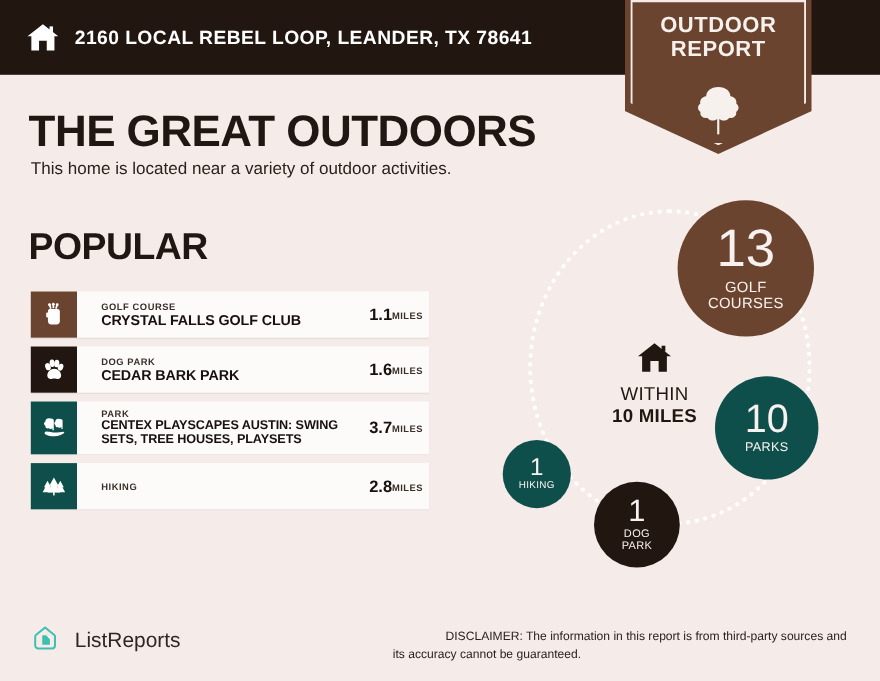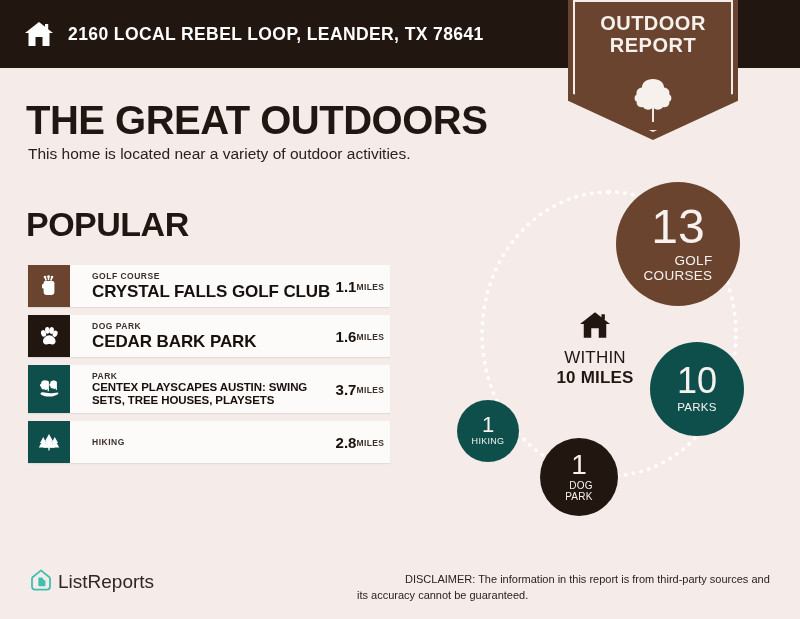--- a/index.html
+++ b/index.html
@@ -150,21 +150,21 @@
     margin-left: 12px;
   }
   .poi-cat {
     font-size: 8.5px;
     font-weight: bold;
     color: #3b3029;
     letter-spacing: 0.5px;
     line-height: 1.2;
   }
   .poi-name {
-    font-size: 17px;
+    font-size: 13px;
     font-weight: bold;
     color: #17100c;
     letter-spacing: -0.1px;
     line-height: 1.12;
   }
   .poi-row.tall .poi-name { font-size: 11.5px; }
   .poi-dist {
     width: 48px;
     min-width: 48px;
     display: flex;
@@ -206,21 +206,21 @@
     opacity: 0.95;
   }
   .circle {
     position: absolute;
     border-radius: 50%;
     display: flex;
     flex-direction: column;
     align-items: center;
     justify-content: center;
     color: #f7f2ef;
-    text-align: right;
+    text-align: center;
     z-index: 3;
   }
   .circle .num {
     font-weight: normal;
     line-height: 0.95;
   }
   .circle .lbl {
     font-weight: normal;
     line-height: 1.1;
     letter-spacing: 0.3px;
@@ -280,21 +280,21 @@
     letter-spacing: 0.2px;
   }
 
   
   .footer-logo {
     position: absolute;
     left: 30px;
     top: 568px;
     display: flex;
     align-items: center;
-    gap: 6px;
+    gap: 16px;
   }
   .footer-logo-text {
     font-size: 19px;
     color: #2f2622;
   }
   .disclaimer {
     position: absolute;
     left: 357px;
     top: 572px;
     width: 415px;

